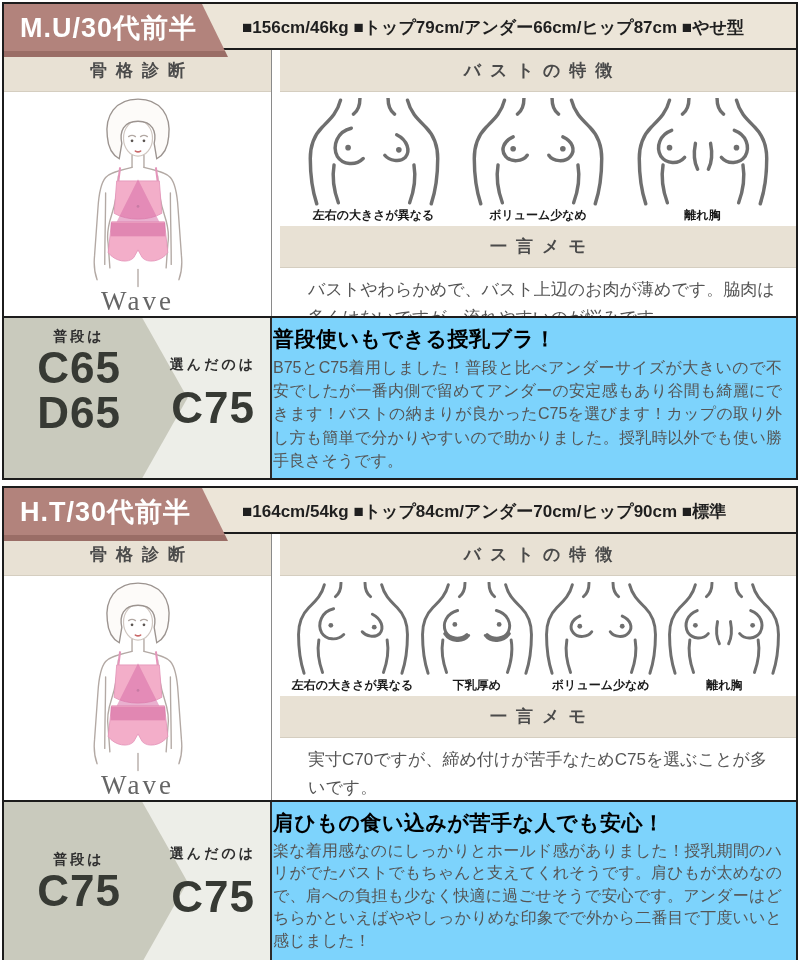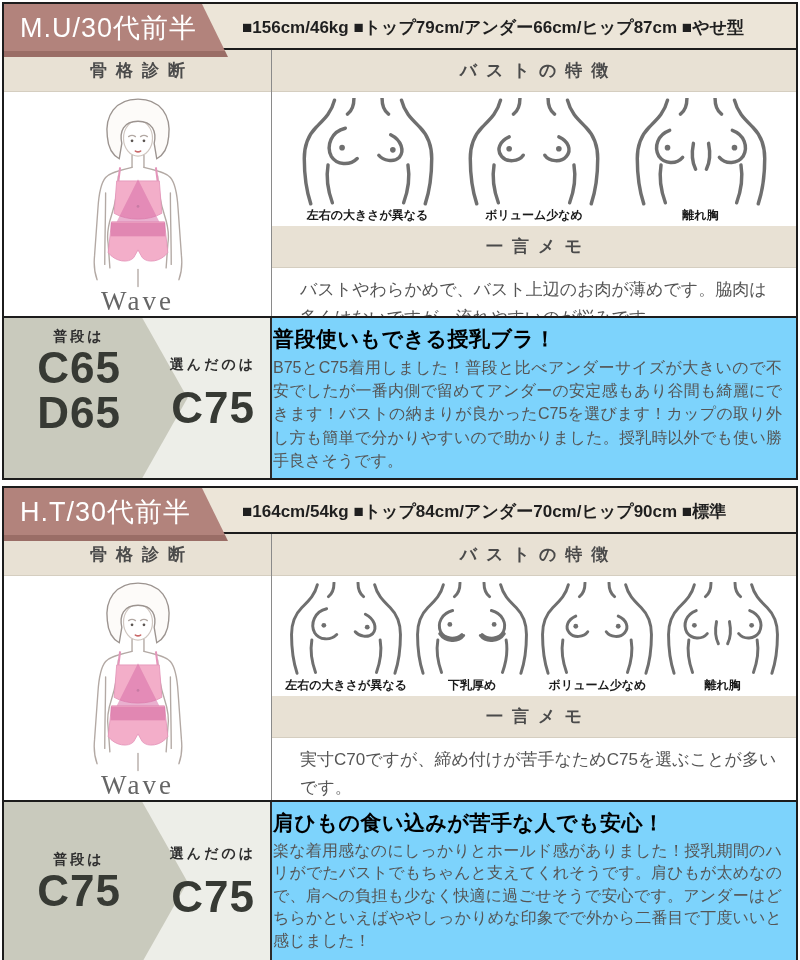--- a/index.html
+++ b/index.html
@@ -7,28 +7,28 @@
   body { padding:2px; }
 
   .card { border:2px solid #1c1c1c; background:#fff; margin-bottom:6px; }
 
   
   .card-header { position:relative; height:46px; background:#ece5d8; border-bottom:2px solid #1c1c1c; z-index:3; }
   .name-tag {
     position:absolute; left:0; top:0; height:53px; width:224px;
     background:linear-gradient(#b2837c 0 88%, #9a6d66 88% 100%);
     clip-path:polygon(0 0, calc(100% - 26px) 0, 100% 100%, 0 100%);
-    color:#fff; font-weight:normal; font-size:27px; letter-spacing:1px;
+    color:#fff; font-weight:bold; font-size:27px; letter-spacing:1px;
     display:flex; align-items:center; padding:0 0 6px 16px;
   }
   .stats { position:absolute; left:238px; top:0; height:46px; display:flex; align-items:center;
            font-weight:bold; font-size:17px; color:#1f1f1f; }
 
   
-  .card-main { display:flex; height:266px; overflow:hidden; }
+  .card-main { display:flex; height:266px; overflow:hidden;gap:8px; }
   .col-left  { width:268px; border-right:1px solid #8a8a8a; display:flex; flex-direction:column; }
   .col-right { flex:1; display:flex; flex-direction:column; }
   .section-header {
     background:#e8e1d4; border-bottom:1px solid #d5cec0;
     text-align:center; font-size:17px; font-weight:600; color:#4a4a4a;
     letter-spacing:9px; padding:9px 0 9px 9px; flex:0 0 auto;
   }
   .skeleton-body { flex:1; display:flex; flex-direction:column; align-items:center; background:#fff; }
   .skeleton-figure { flex:0 0 auto; margin-top:2px; }
   .wave-label { font-family:"Liberation Serif","DejaVu Serif",serif; font-size:27px; color:#666;

